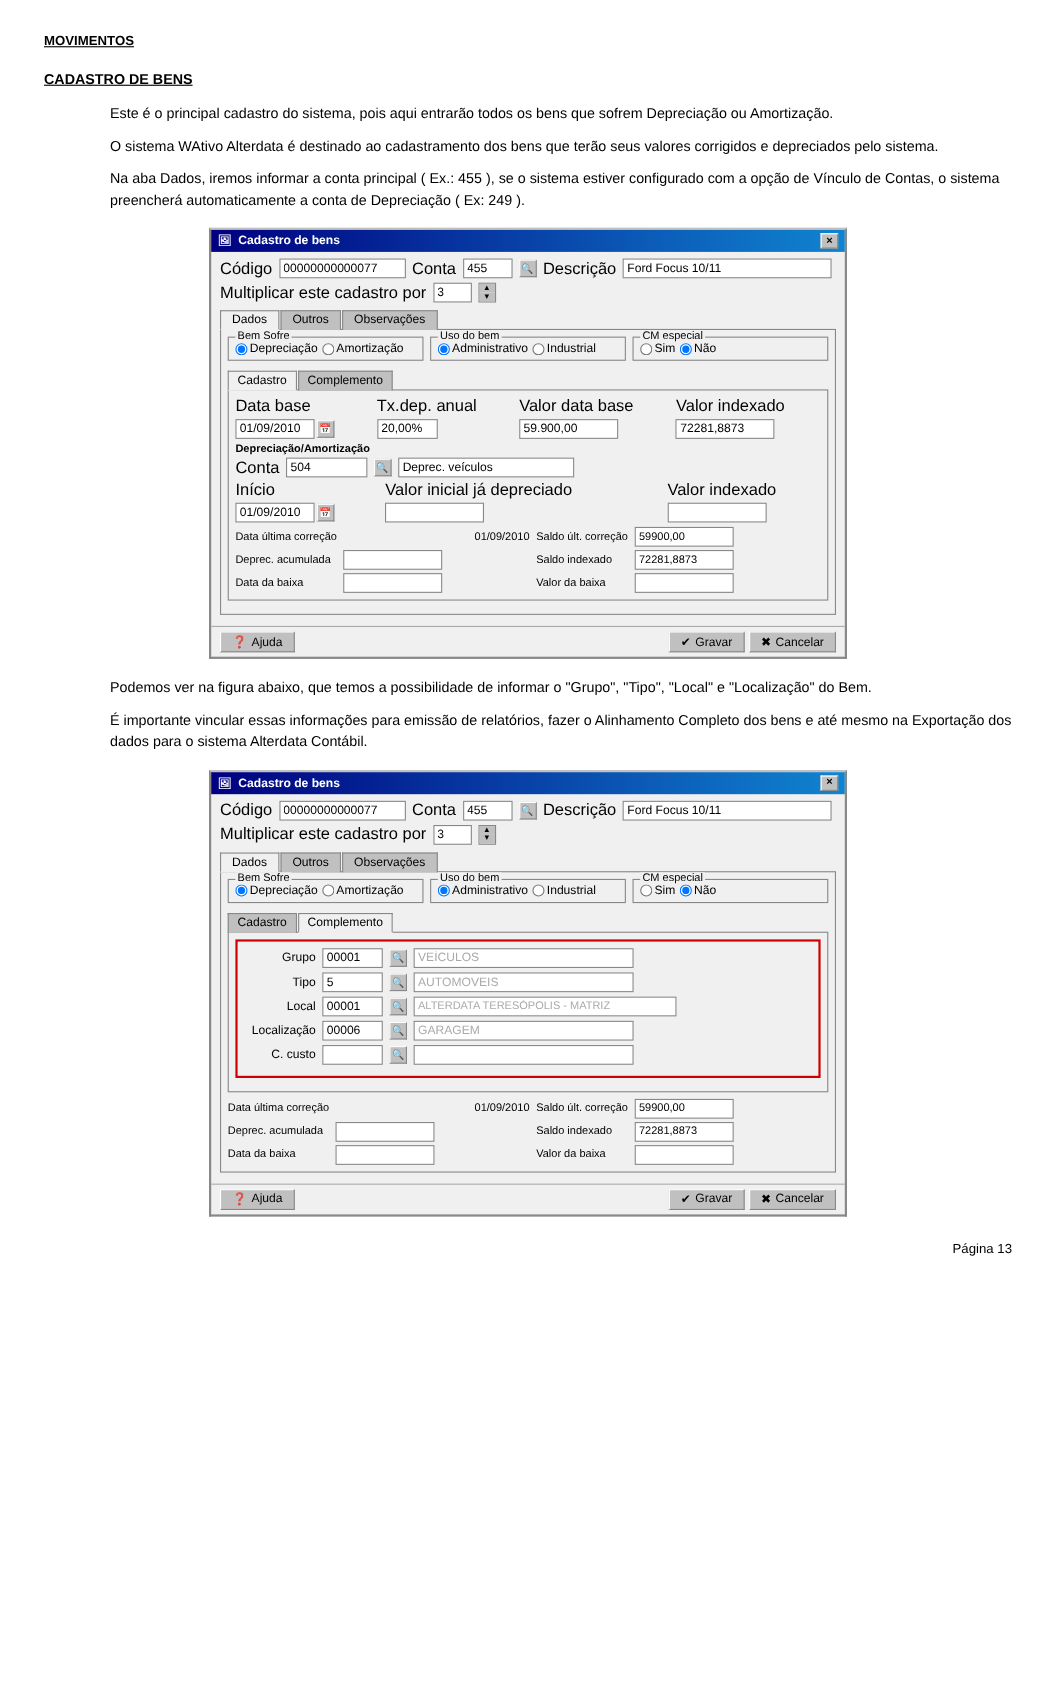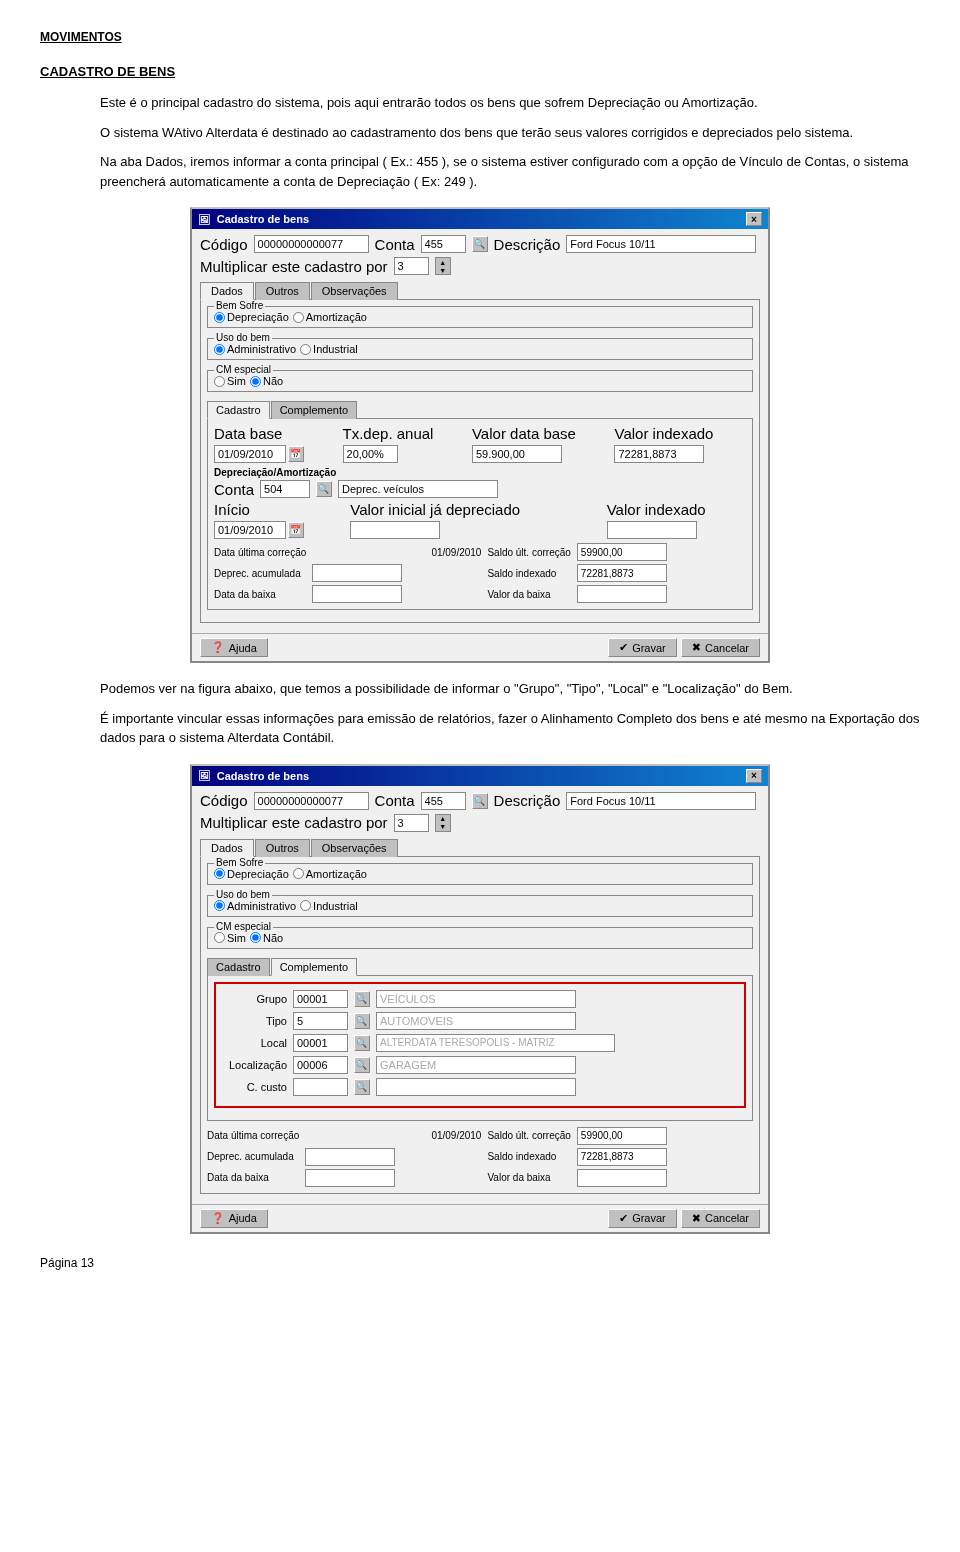--- a/index.html
+++ b/index.html
@@ -132,21 +132,21 @@
       top: -7px;
       left: 6px;
       background: #f0f0f0;
       font-size: 10px;
       padding: 0 2px;
     }
     .radio-row { display: flex; align-items: center; gap: 4px; flex-wrap: wrap; }
     .radio-item { display: flex; align-items: center; gap: 2px; font-size: 11px; }
     .radio-input { width: 11px; height: 11px; }
 
-    .three-groups { display: flex; gap: 6px; margin-bottom: 4px; flex-direction: column; }
+    .three-groups { display: flex; gap: 6px; margin-bottom: 4px; }
     .three-groups .group-box { flex: 1; }
 
     
     .sub-tab-bar { display: flex; gap: 1px; margin-bottom: 0; }
     .sub-tab {
       background: #c0c0c0;
       border: 1px solid #888;
       border-bottom: none;
       padding: 2px 8px;
       font-size: 11px;
@@ -167,21 +167,21 @@
     }
     .field-date { width: 72px; }
     .field-perc { width: 55px; }
     .field-value { width: 90px; }
     .field-indexed { width: 90px; }
 
     .section-title { font-size: 10px; font-weight: bold; margin: 4px 0 2px 0; }
 
     .deprec-section { margin-top: 4px; }
     .deprec-row { display: flex; align-items: center; gap: 6px; margin-bottom: 3px; }
-    .field-conta-deprec { width: 50px; }
+    .field-conta-deprec { width: 74px; }
     .field-deprec-desc { width: 160px; }
 
     .date-cal-row { display: flex; align-items: center; gap: 2px; }
     .cal-btn {
       background: #c0c0c0;
       border: 1px solid #888;
       border-top-color: #fff;
       border-left-color: #fff;
       width: 16px;
       height: 16px;
@@ -219,21 +219,21 @@
     .complement-section {
       border: 2px solid #cc0000;
       padding: 6px;
       margin-bottom: 6px;
     }
     .comp-row { display: flex; align-items: center; gap: 6px; margin-bottom: 4px; }
     .comp-label { font-size: 11px; width: 65px; text-align: right; }
     .field-comp { width: 55px; }
     .field-comp-desc { width: 200px; }
 
-    .page-num { text-align: left; font-size: 12px; margin-top: 20px; }
+    .page-num { text-align: right; font-size: 12px; margin-top: 20px; }
   </style>
 </head>
 <body>
 
 <h1>MOVIMENTOS</h1>
 
 <h2>CADASTRO DE BENS</h2>
 
 <p class="indent">Este é o principal cadastro do sistema, pois aqui entrarão todos os bens que sofrem Depreciação ou Amortização.</p>
 <p class="indent">O sistema WAtivo Alterdata é destinado ao cadastramento dos bens que terão seus valores corrigidos e depreciados pelo sistema.</p>

